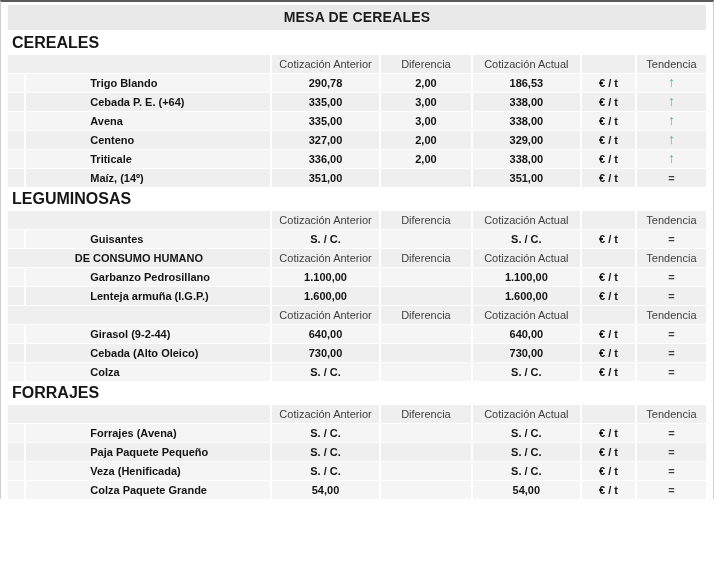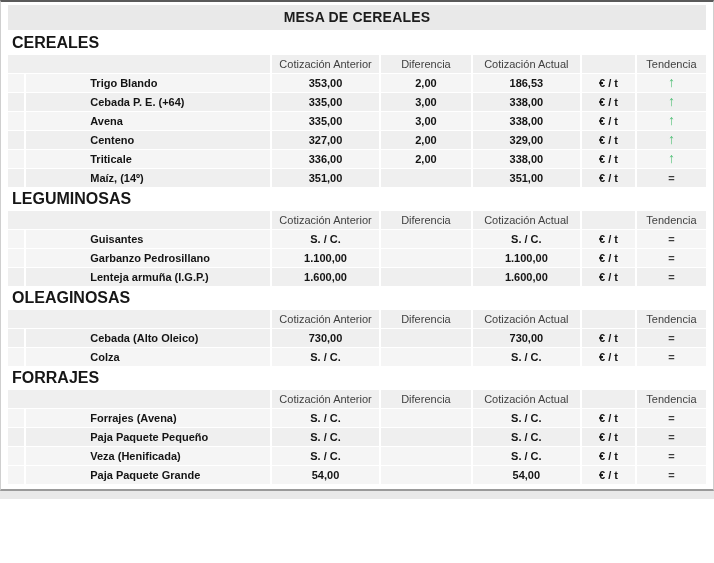--- a/index.html
+++ b/index.html
@@ -129,21 +129,21 @@
             <td class="group-label" colspan="2"></td>
             <td>Cotización Anterior</td>
             <td>Diferencia</td>
             <td>Cotización Actual</td>
             <td></td>
             <td>Tendencia</td>
           </tr>
           <tr class="data-row">
             <td></td>
             <td class="name-cell">Trigo Blando</td>
-            <td>353,00</td>
+            <td>290,78</td>
             <td>2,00</td>
             <td>186,53</td>
             <td>€ / t</td>
             <td><span class="trend-up">↑</span></td>
           </tr>
           <tr class="data-row alt">
             <td></td>
             <td class="name-cell">Cebada P. E. (+64)</td>
             <td>335,00</td>
             <td>3,00</td>
@@ -200,48 +200,62 @@
           </tr>
           <tr class="data-row">
             <td></td>
             <td class="name-cell">Guisantes</td>
             <td>S. / C.</td>
             <td></td>
             <td>S. / C.</td>
             <td>€ / t</td>
             <td><span class="trend-equal">=</span></td>
           </tr>
+          <tr class="colhead-row">
+            <td class="group-label" colspan="2">DE CONSUMO HUMANO</td>
+            <td>Cotización Anterior</td>
+            <td>Diferencia</td>
+            <td>Cotización Actual</td>
+            <td></td>
+            <td>Tendencia</td>
+          </tr>
           <tr class="data-row">
             <td></td>
             <td class="name-cell">Garbanzo Pedrosillano</td>
             <td>1.100,00</td>
             <td></td>
             <td>1.100,00</td>
             <td>€ / t</td>
             <td><span class="trend-equal">=</span></td>
           </tr>
           <tr class="data-row alt">
             <td></td>
             <td class="name-cell">Lenteja armuña (I.G.P.)</td>
             <td>1.600,00</td>
             <td></td>
             <td>1.600,00</td>
             <td>€ / t</td>
             <td><span class="trend-equal">=</span></td>
           </tr>
-          <tr class="section-row">
-            <td colspan="7">OLEAGINOSAS</td>
-          </tr>
           <tr class="colhead-row">
             <td class="group-label" colspan="2"></td>
             <td>Cotización Anterior</td>
             <td>Diferencia</td>
             <td>Cotización Actual</td>
             <td></td>
             <td>Tendencia</td>
+          </tr>
+          <tr class="data-row">
+            <td></td>
+            <td class="name-cell">Girasol (9-2-44)</td>
+            <td>640,00</td>
+            <td></td>
+            <td>640,00</td>
+            <td>€ / t</td>
+            <td><span class="trend-equal">=</span></td>
           </tr>
           <tr class="data-row alt">
             <td></td>
             <td class="name-cell">Cebada (Alto Oleico)</td>
             <td>730,00</td>
             <td></td>
             <td>730,00</td>
             <td>€ / t</td>
             <td><span class="trend-equal">=</span></td>
           </tr>
@@ -287,21 +301,21 @@
             <td></td>
             <td class="name-cell">Veza (Henificada)</td>
             <td>S. / C.</td>
             <td></td>
             <td>S. / C.</td>
             <td>€ / t</td>
             <td><span class="trend-equal">=</span></td>
           </tr>
           <tr class="data-row">
             <td></td>
-            <td class="name-cell">Paja Paquete Grande</td>
+            <td class="name-cell">Colza Paquete Grande</td>
             <td>54,00</td>
             <td></td>
             <td>54,00</td>
             <td>€ / t</td>
             <td><span class="trend-equal">=</span></td>
           </tr>
         </tbody>
     </table>
   </div>
   <div class="bottom-strip"></div>

